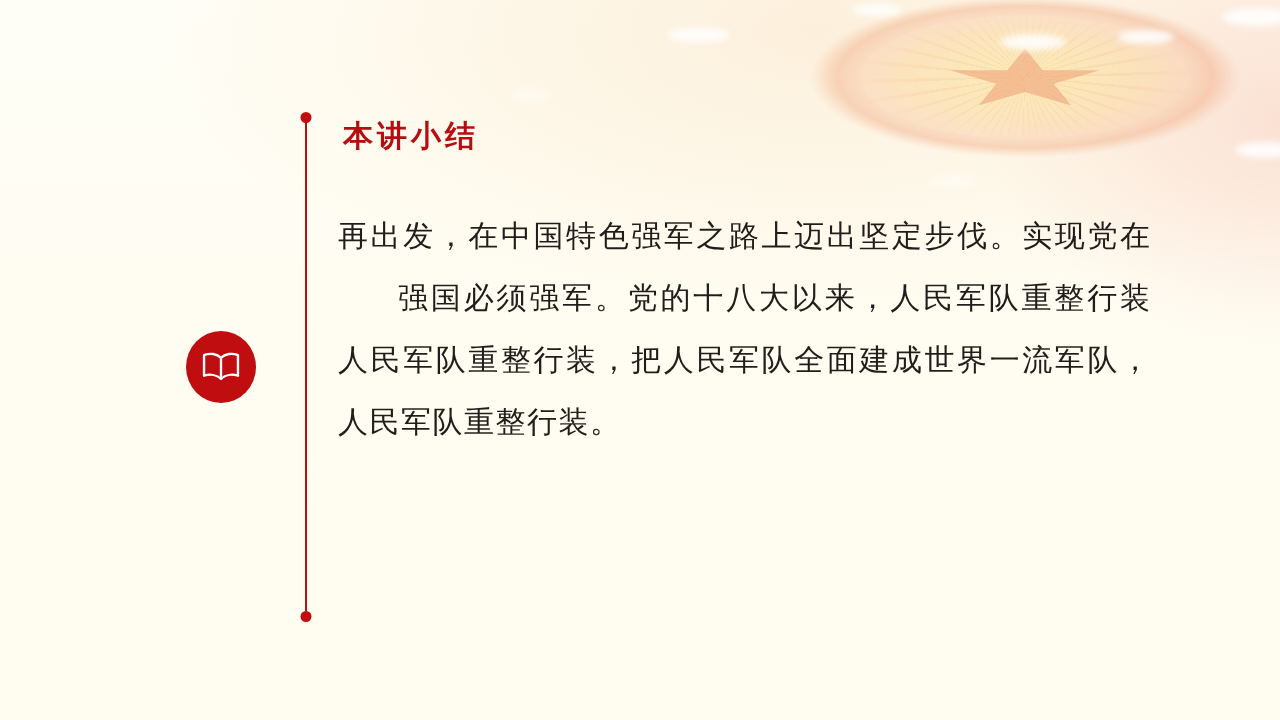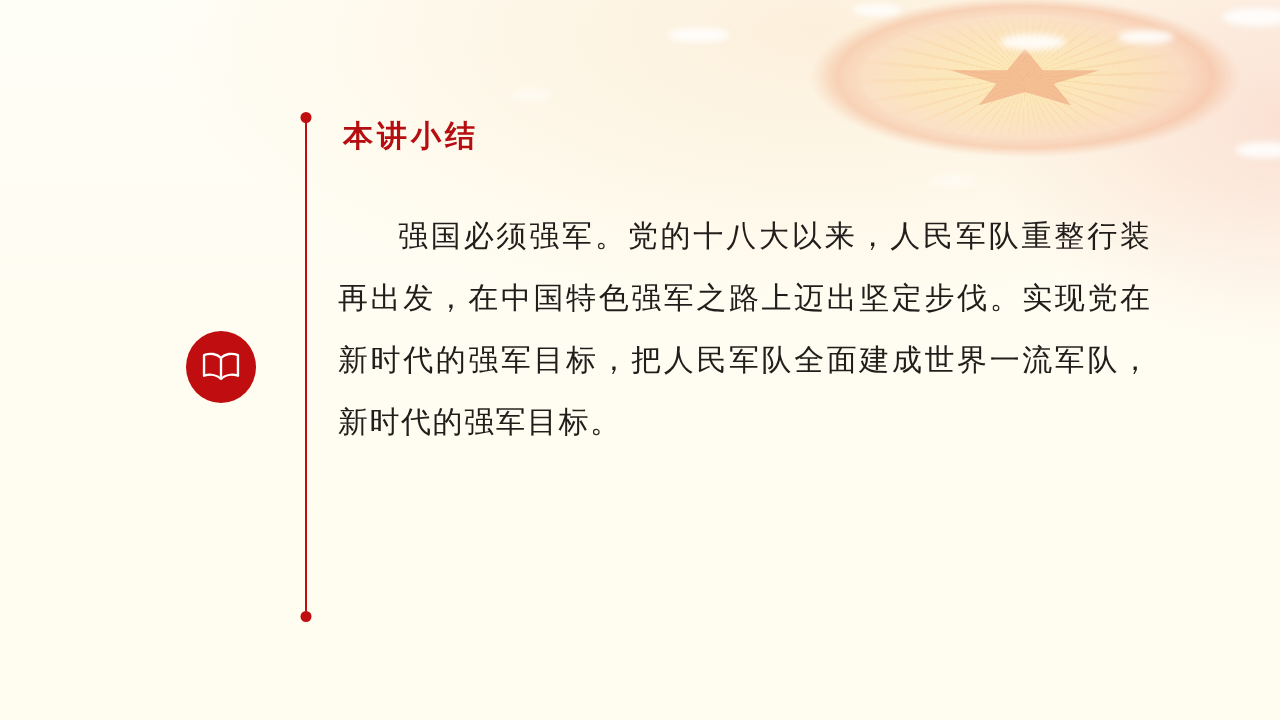--- a/index.html
+++ b/index.html
@@ -113,19 +113,19 @@
   <h1 class="title">本讲小结</h1>
 
   <div class="badge">
     <svg width="44" height="38" viewBox="0 0 48 40" fill="none">
       <path d="M5.5 7 C12 4.5, 19.5 5.5, 24 10 C28.5 5.5, 36 4.5, 42.5 7 L42.5 29.5 C36 27.5, 28.5 28.5, 24 33 C19.5 28.5, 12 27.5, 5.5 29.5 Z" stroke="#ffffff" stroke-width="2.6" stroke-linejoin="round"></path>
       <path d="M24 10 L24 33" stroke="#ffffff" stroke-width="2.6"></path>
     </svg>
   </div>
 
   <div class="body-block">
+    <div class="body-line">再出发，在中国特色强军之路上迈出坚定步伐。实现党在</div>
     <div class="body-line indent">强国必须强军。党的十八大以来，人民军队重整行装</div>
-    <div class="body-line">再出发，在中国特色强军之路上迈出坚定步伐。实现党在</div>
-    <div class="body-line">新时代的强军目标，把人民军队全面建成世界一流军队，</div>
-    <div class="body-line last">新时代的强军目标。</div>
+    <div class="body-line">人民军队重整行装，把人民军队全面建成世界一流军队，</div>
+    <div class="body-line last">人民军队重整行装。</div>
   </div>
 
 </div>
 
 </body></html>

